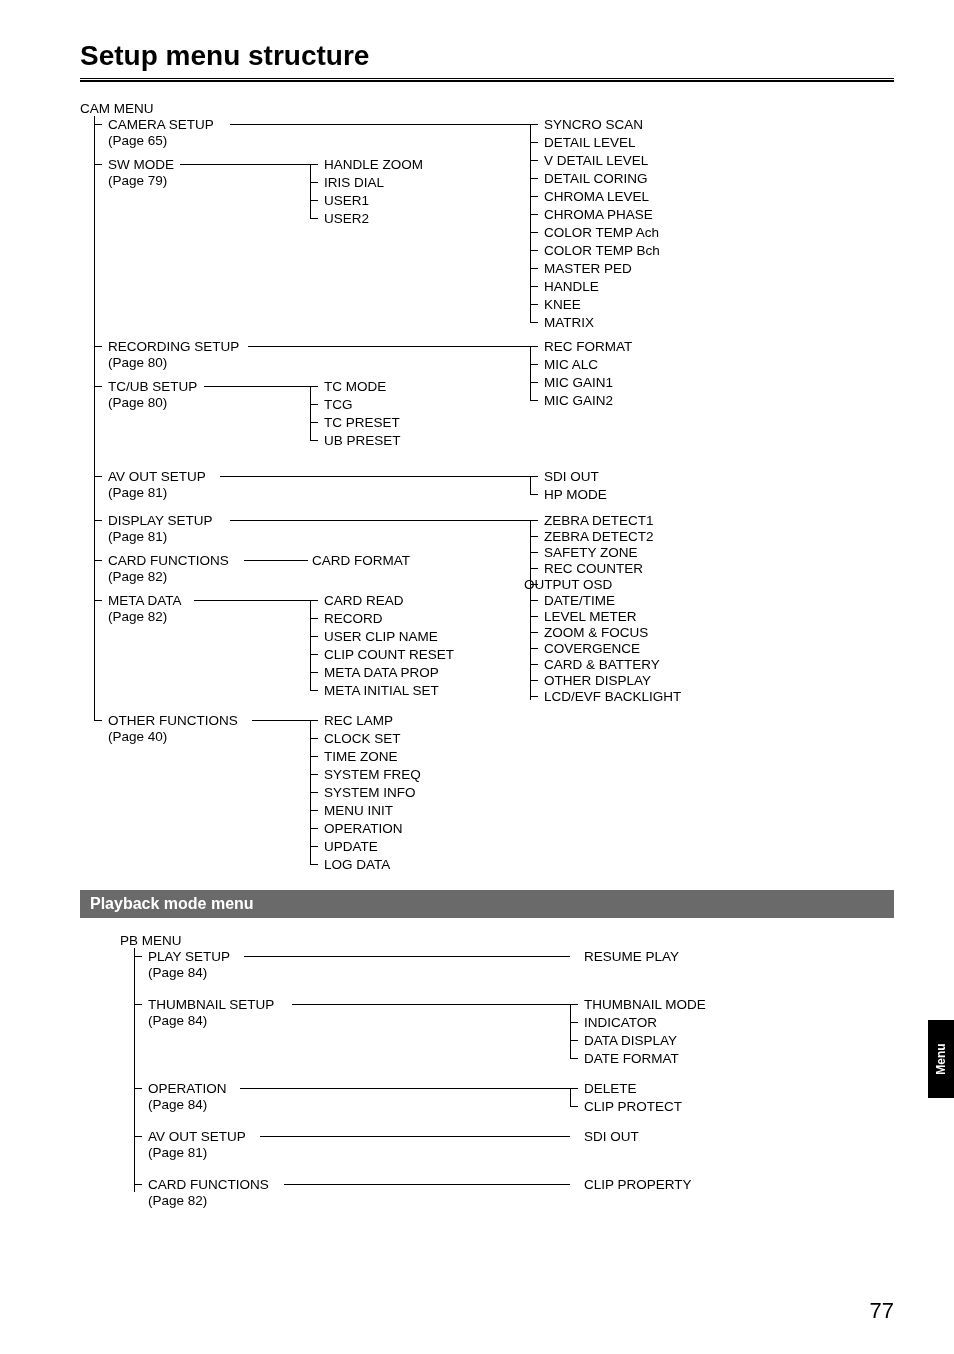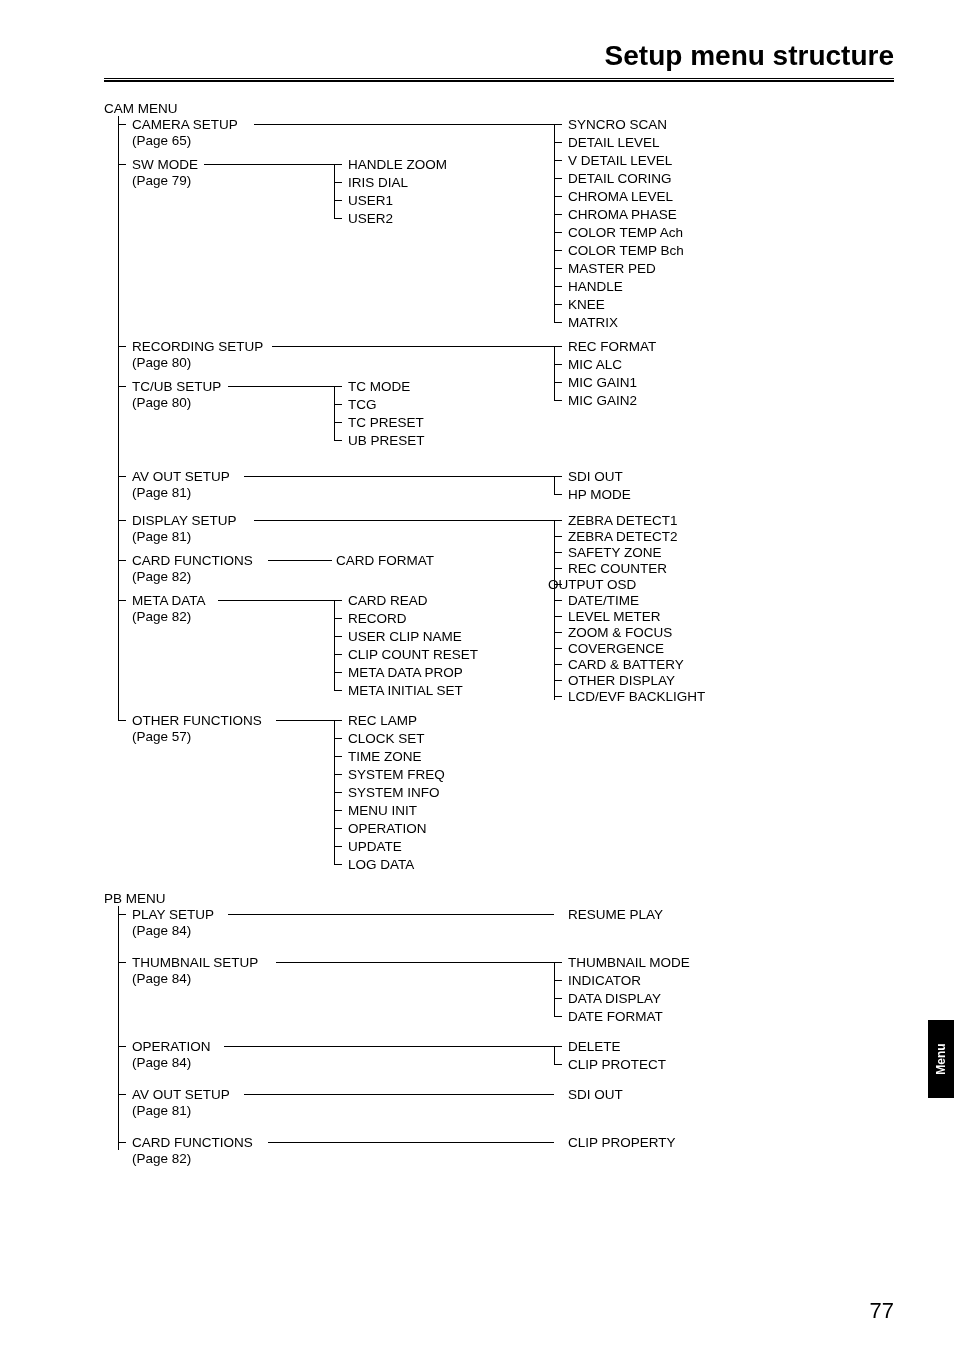--- a/index.html
+++ b/index.html
@@ -6,24 +6,23 @@
   html, body { margin: 0; padding: 0; }
   body {
     width: 954px;
     height: 1354px;
     font-family: Arial, Helvetica, sans-serif;
     color: #000;
     background: #fff;
     position: relative;
   }
   .page {
-    padding: 40px 60px 30px 104px;
+    padding: 40px 60px 30px 80px;
     position: relative;
     height: 100%;
-    text-align: right;
   }
   .title {
     font-size: 28px;
     font-weight: bold;
     margin-bottom: 6px;
   }
   .title-underline {
     border-bottom: 2px solid #000;
     border-top: 1px solid #000;
     height: 4px;
@@ -137,21 +136,21 @@
     <div class="node" style="left:28px; top:468px;">(Page 82)</div>
     <div class="hseg" style="left:164px; top:460px; width:64px;"></div>
 
     <div class="tick" style="left:14px; top:500px;"></div>
     <div class="node" style="left:28px; top:492px;">META DATA</div>
     <div class="node" style="left:28px; top:508px;">(Page 82)</div>
     <div class="hseg" style="left:114px; top:500px; width:116px;"></div>
 
     <div class="tick" style="left:14px; top:620px;"></div>
     <div class="node" style="left:28px; top:612px;">OTHER FUNCTIONS</div>
-    <div class="node" style="left:28px; top:628px;">(Page 57)</div>
+    <div class="node" style="left:28px; top:628px;">(Page 40)</div>
     <div class="hseg" style="left:172px; top:620px; width:58px;"></div>
 
     <div class="vline" style="left:230px; top:64px; height:54px;"></div>
     <div class="tick" style="left:230px; top:64px;"></div>
     <div class="node" style="left:244px; top:56px;">HANDLE ZOOM</div>
     <div class="tick" style="left:230px; top:82px;"></div>
     <div class="node" style="left:244px; top:74px;">IRIS DIAL</div>
     <div class="tick" style="left:230px; top:100px;"></div>
     <div class="node" style="left:244px; top:92px;">USER1</div>
     <div class="tick" style="left:230px; top:118px;"></div>
@@ -266,22 +265,23 @@
     <div class="node" style="left:464px; top:540px;">COVERGENCE</div>
     <div class="tick" style="left:450px; top:564px;"></div>
     <div class="node" style="left:464px; top:556px;">CARD &amp; BATTERY</div>
     <div class="tick" style="left:450px; top:580px;"></div>
     <div class="node" style="left:464px; top:572px;">OTHER DISPLAY</div>
     <div class="tick" style="left:450px; top:596px;"></div>
     <div class="node" style="left:464px; top:588px;">LCD/EVF BACKLIGHT</div>
   </div>
 
   <div style="height:60px;"></div>
-
-  <div class="tree-block" style="height:300px;">
+  <div class="section-header">Playback mode menu</div>
+
+  <div class="tree-block" style="height:300px;margin-left:40px;">
     <div class="node" style="left:0; top:0;">PB MENU</div>
     <div class="vline" style="left:14px; top:16px; height:244px;"></div>
 
     <div class="tick" style="left:14px; top:24px;"></div>
     <div class="node" style="left:28px; top:16px;">PLAY SETUP</div>
     <div class="node" style="left:28px; top:32px;">(Page 84)</div>
     <div class="hseg" style="left:124px; top:24px; width:326px;"></div>
     <div class="node" style="left:464px; top:16px;">RESUME PLAY</div>
 
     <div class="tick" style="left:14px; top:72px;"></div>

